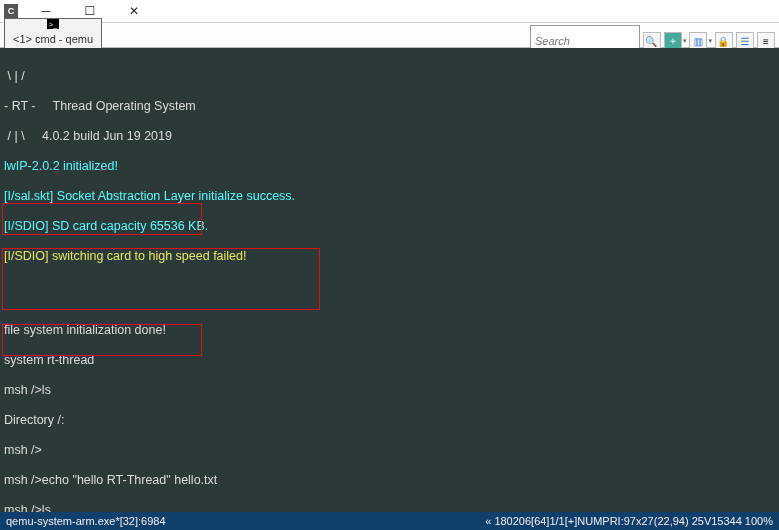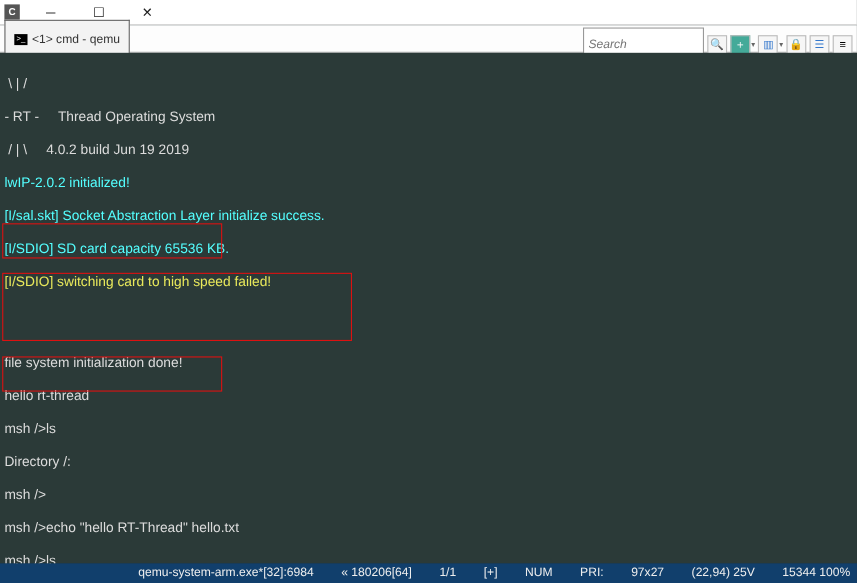--- a/index.html
+++ b/index.html
@@ -32,20 +32,21 @@
       display:flex; align-items:center;
       border-bottom: 1px solid #bbb;
       position:relative;
     }
     .tab {
       height: 34px; display:flex; align-items:center;
       padding: 0 8px; gap:4px; font-size:11px;
       border: 1px solid #666; border-bottom:none;
       background:#f3f3f3; color:#333;
       margin-left:4px;
+      flex-direction:column;
     }
     .tab-icon {
       width:12px; height:10px;
       background:#000; color:#fff;
       font-size:7px; display:flex; align-items:center; justify-content:center;
     }
     .toolbar-right {
       position:absolute; right:4px; top:2px;
       display:flex; align-items:center; gap:3px;
     }
@@ -77,23 +78,22 @@
     .redbox {
       position:absolute;
       border:1.5px solid #d11;
       pointer-events:none;
     }
 
     .statusbar {
       height: 18px; background:#113f6c;
       color:#eee; font-size:11px;
       display:flex; align-items:center;
-      padding:0 6px; gap:25px;
+      padding:0 6px; gap:0;
       font-family: Consolas, monospace;
-      text-align: right;
     }
     .statusbar .left { flex:1; }
     .statusbar .seg { }
   </style>
 </head>
 <body>
 
 <div class="titlebar">
   <div class="app-icon">C</div>
   <div class="win-controls">
@@ -123,21 +123,21 @@
 
 <div class="terminal">
 <span style="display: block;"> \ | /</span>
 <span style="display: block;">- RT -     Thread Operating System</span>
 <span style="display: block;"> / | \     4.0.2 build Jun 19 2019</span>
 <span class="c-cyan" style="display: block;">lwIP-2.0.2 initialized!</span>
 <span class="c-cyan" style="display: block;">[I/sal.skt] Socket Abstraction Layer initialize success.</span>
 <span class="c-cyan" style="display: block;">[I/SDIO] SD card capacity 65536 KB.</span>
 <span class="c-yellow" style="display: block;">[I/SDIO] switching card to high speed failed!</span>
 <span style="display: block; margin-top: 44px;">file system initialization done!</span>
-<span style="display: block;">hello rt-thread</span>
+<span style="display: block;">system rt-thread</span>
 <span style="display: block;">msh /&gt;ls</span>
 <span style="display: block;">Directory /:</span>
 <span style="display: block;">msh /&gt;</span>
 <span style="display: block;">msh /&gt;echo "hello RT-Thread" hello.txt</span>
 <span style="display: block;">msh /&gt;ls</span>
 
 
 
 
 

